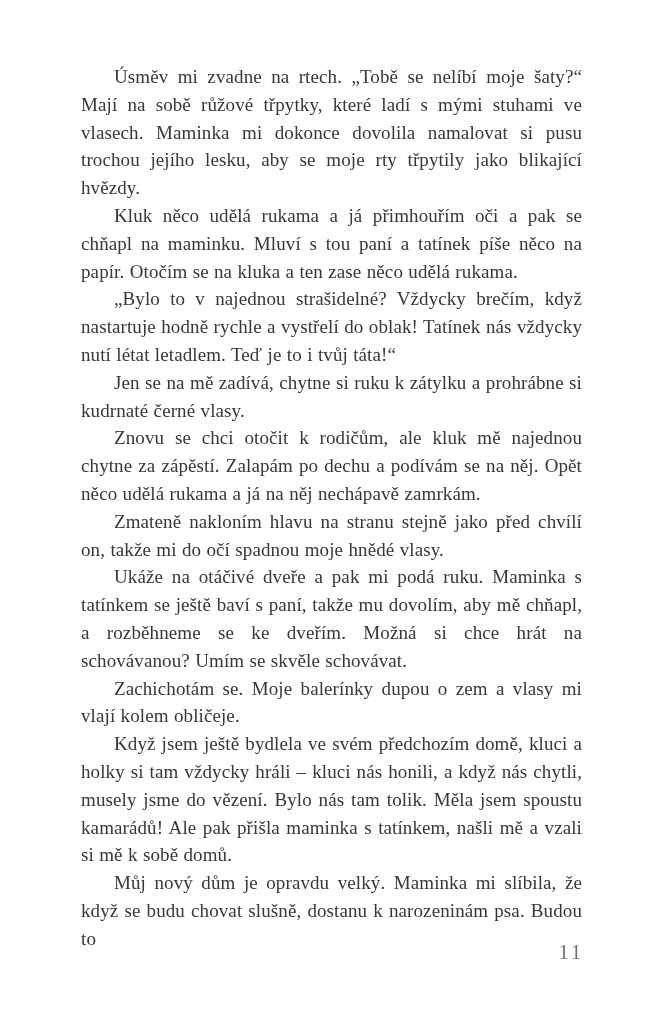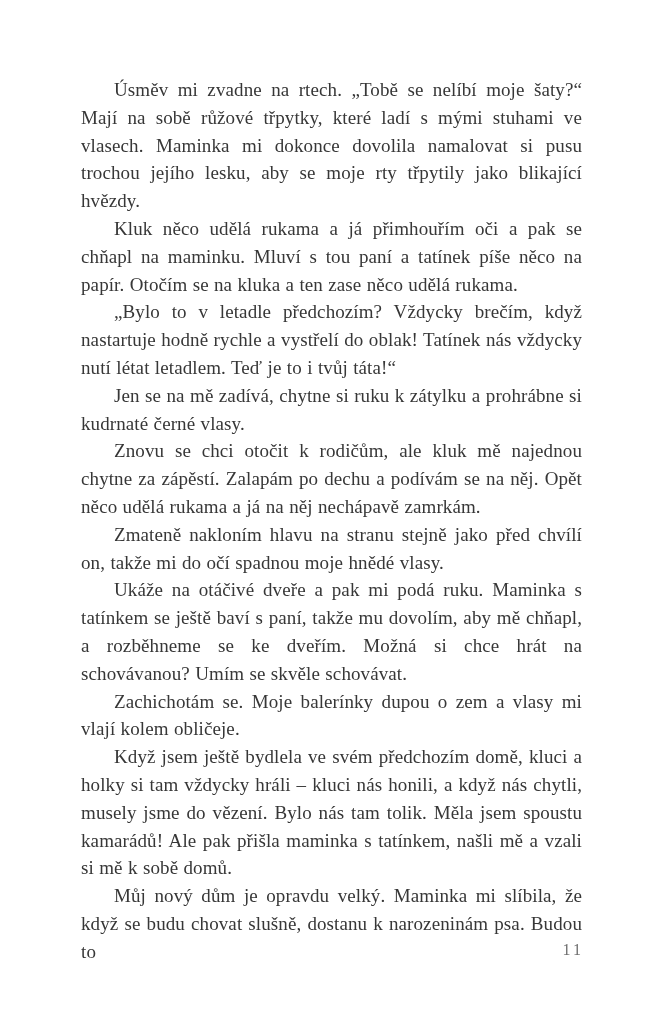--- a/index.html
+++ b/index.html
@@ -12,53 +12,53 @@
     width: 661px;
     height: 1024px;
     background: #ffffff;
     overflow: hidden;
     font-family: "Liberation Serif", "DejaVu Serif", serif;
     color: #373737;
   }
   .text-block {
     position: absolute;
     left: 81px;
-    top: 76px;
+    top: 63px;
     width: 501px;
     font-size: 19px;
     line-height: 27.8px;
     text-align: justify;
     letter-spacing: 0.1px;
     word-spacing: 0.5px;
     hyphens: auto;
     -webkit-hyphens: auto;
   }
   .text-block p {
     margin: 0;
     padding: 0;
     text-indent: 33px;
   }
   .page-number {
     position: absolute;
     top: 941px;
     right: 77px;
-    font-size: 16px;
+    font-size: 20px;
     letter-spacing: 3px;
     color: #6f6f6f;
     text-align: right;
   }
 </style>
 </head>
 <body>
 
 <div class="book-page">
   <div class="text-block">
     <p>Úsměv mi zvadne na rtech. „Tobě se nelíbí moje šaty?“ Mají na sobě růžové třpytky, které ladí s mými stuhami ve vlasech. Maminka mi dokonce dovolila namalovat si pusu trochou jejího lesku, aby se moje rty třpytily jako blikající hvězdy.</p>
     <p>Kluk něco udělá rukama a já přimhouřím oči a pak se chňapl na maminku. Mluví s tou paní a tatínek píše něco na papír. Otočím se na kluka a ten zase něco udělá rukama.</p>
-    <p>„Bylo to v letadle předchozím? Vždycky brečím, když nastartuje hodně rychle a vystřelí do oblak! Tatínek nás vždycky nutí létat letadlem. Teď je to i tvůj táta!“</p>
+    <p>„Bylo to v najednou strašidelné? Vždycky brečím, když nastartuje hodně rychle a vystřelí do oblak! Tatínek nás vždycky nutí létat letadlem. Teď je to i tvůj táta!“</p>
     <p>Jen se na mě zadívá, chytne si ruku k zátylku a prohrábne si kudrnaté černé vlasy.</p>
     <p>Znovu se chci otočit k rodičům, ale kluk mě najednou chytne za zápěstí. Zalapám po dechu a podívám se na něj. Opět něco udělá rukama a já na něj nechápavě zamrkám.</p>
     <p>Zmateně nakloním hlavu na stranu stejně jako před chvílí on, takže mi do očí spadnou moje hnědé vlasy.</p>
     <p>Ukáže na otáčivé dveře a pak mi podá ruku. Maminka s tatínkem se ještě baví s paní, takže mu dovolím, aby mě chňapl, a rozběhneme se ke dveřím. Možná si chce hrát na schovávanou? Umím se skvěle schovávat.</p>
     <p>Zachichotám se. Moje balerínky dupou o zem a vlasy mi vlají kolem obličeje.</p>
     <p>Když jsem ještě bydlela ve svém předchozím domě, kluci a holky si tam vždycky hráli – kluci nás honili, a když nás chytli, musely jsme do vězení. Bylo nás tam tolik. Měla jsem spoustu kamarádů! Ale pak přišla maminka s tatínkem, našli mě a vzali si mě k sobě domů.</p>
     <p>Můj nový dům je opravdu velký. Maminka mi slíbila, že když se budu chovat slušně, dostanu k narozeninám psa. Budou to</p>
   </div>
   <div class="page-number">11</div>
 </div>

